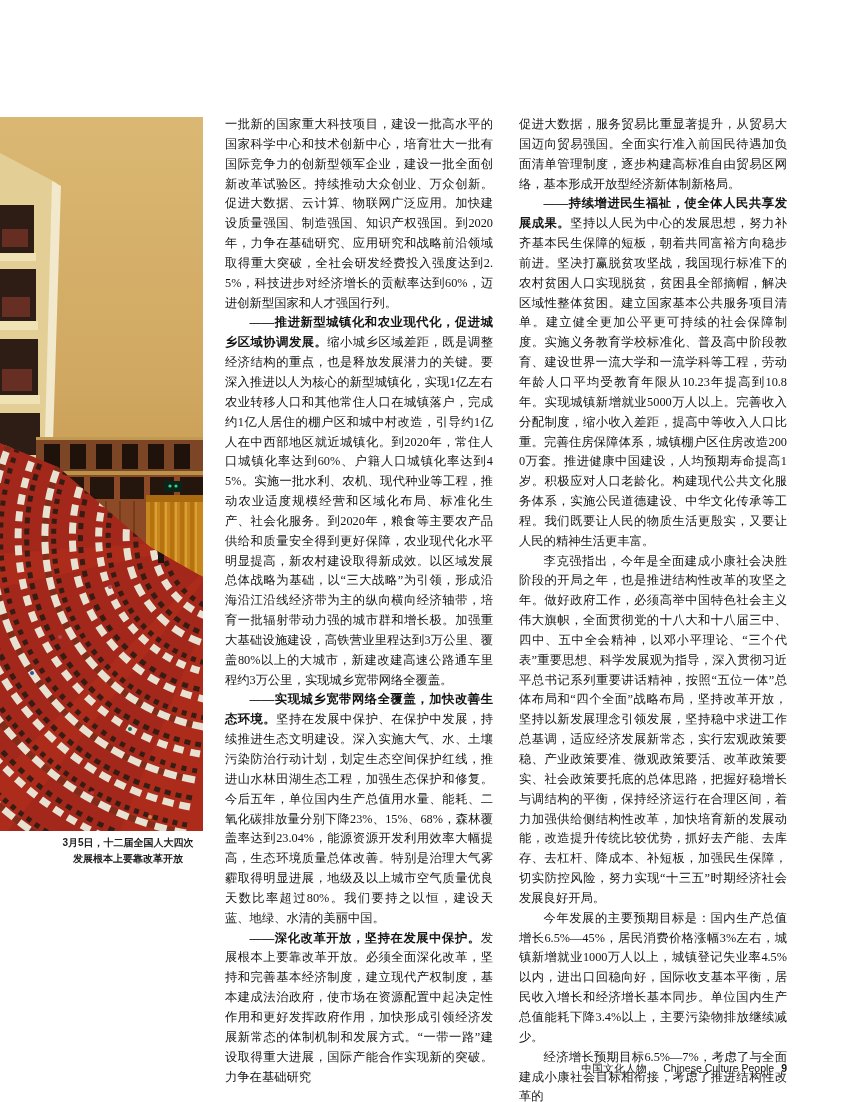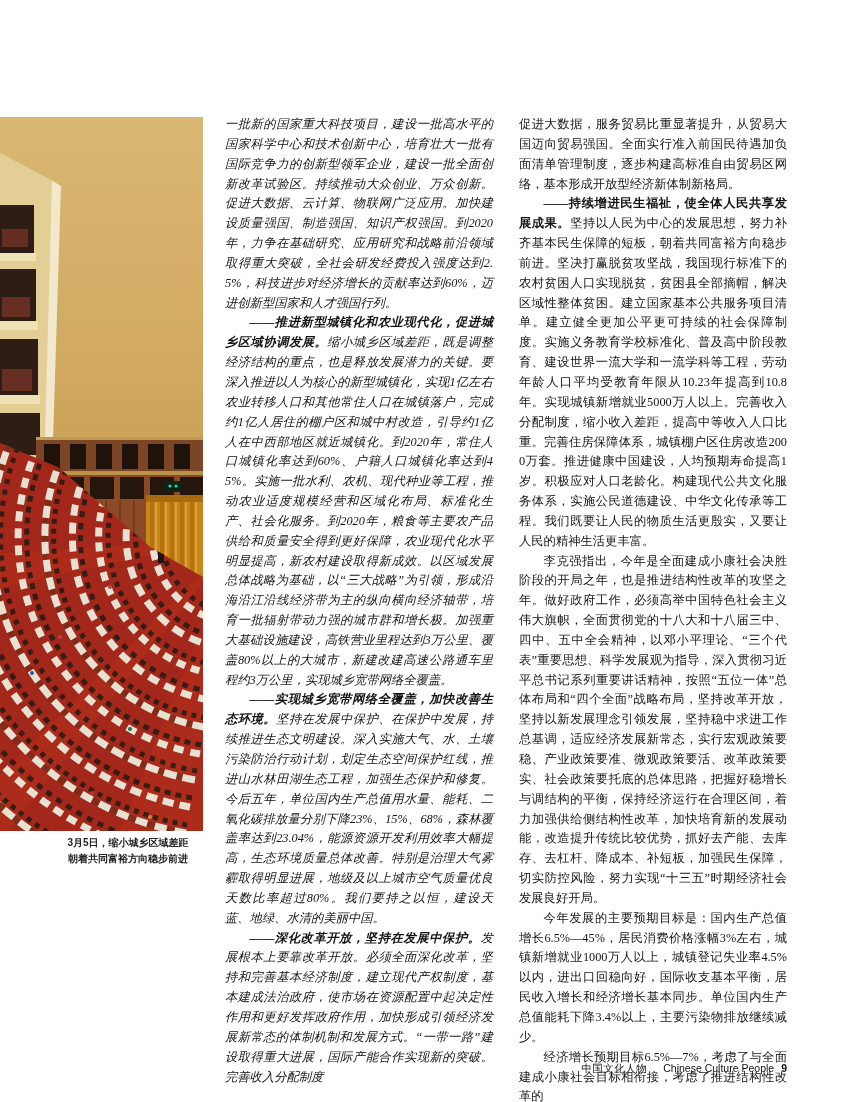--- a/index.html
+++ b/index.html
@@ -21,21 +21,21 @@
     font-size:10px;line-height:15.5px;font-weight:bold;color:#222;
   }
   .caption span{display:block;}
 
   
   .col{
     position:absolute;top:115px;width:268px;
     font-size:12.3px;line-height:19.85px;text-align:justify;
     color:#141414;word-break:break-all;
   }
-  #col1{left:225px;font-style:italic;}
+  #col1{left:225px;}
   #col2{left:519px;}
   .col p{margin:0;padding:0;text-align:justify;}
   .col p.indent{text-indent:2em;}
   .col b{font-weight:bold;}
 
   
   .footer{
     position:absolute;left:519px;top:1062px;width:268px;
     text-align:right;font-family:"Liberation Sans",sans-serif;
     font-size:10.5px;color:#111;white-space:nowrap;
@@ -188,29 +188,29 @@
 
         <g>
           <rect x="158" y="430" width="6" height="16" fill="#1c1410"></rect>
           <circle cx="161" cy="427" r="2.5" fill="#2a1a12"></circle>
         </g>
       </g>
     </svg>
   </div>
 
   <div class="caption">
-    <span>3月5日，缩小城乡区域差距</span>
-    <span>朝着共同富裕方向稳步前进</span>
+    <span>3月5日，十二届全国人大四次</span>
+    <span>发展根本上要靠改革开放</span>
   </div>
 
   <div class="col" id="col1">
     <p><b></b><span>一批新的国家重大科技项目，建设一批高水平的国家科学中心和技术创新中心，培育壮大一批有国际竞争力的创新型领军企业，建设一批全面创新改革试验区。持续推动大众创业、万众创新。促进大数据、云计算、物联网广泛应用。加快建设质量强国、制造强国、知识产权强国。到2020年，力争在基础研究、应用研究和战略前沿领域取得重大突破，全社会研发经费投入强度达到2.5%，科技进步对经济增长的贡献率达到60%，迈进创新型国家和人才强国行列。</span></p>
     <p class="indent"><b>——推进新型城镇化和农业现代化，促进城乡区域协调发展。</b><span>缩小城乡区域差距，既是调整经济结构的重点，也是释放发展潜力的关键。要深入推进以人为核心的新型城镇化，实现1亿左右农业转移人口和其他常住人口在城镇落户，完成约1亿人居住的棚户区和城中村改造，引导约1亿人在中西部地区就近城镇化。到2020年，常住人口城镇化率达到60%、户籍人口城镇化率达到45%。实施一批水利、农机、现代种业等工程，推动农业适度规模经营和区域化布局、标准化生产、社会化服务。到2020年，粮食等主要农产品供给和质量安全得到更好保障，农业现代化水平明显提高，新农村建设取得新成效。以区域发展总体战略为基础，以“三大战略”为引领，形成沿海沿江沿线经济带为主的纵向横向经济轴带，培育一批辐射带动力强的城市群和增长极。加强重大基础设施建设，高铁营业里程达到3万公里、覆盖80%以上的大城市，新建改建高速公路通车里程约3万公里，实现城乡宽带网络全覆盖。</span></p>
     <p class="indent"><b>——实现城乡宽带网络全覆盖，加快改善生态环境。</b><span>坚持在发展中保护、在保护中发展，持续推进生态文明建设。深入实施大气、水、土壤污染防治行动计划，划定生态空间保护红线，推进山水林田湖生态工程，加强生态保护和修复。今后五年，单位国内生产总值用水量、能耗、二氧化碳排放量分别下降23%、15%、68%，森林覆盖率达到23.04%，能源资源开发利用效率大幅提高，生态环境质量总体改善。特别是治理大气雾霾取得明显进展，地级及以上城市空气质量优良天数比率超过80%。我们要持之以恒，建设天蓝、地绿、水清的美丽中国。</span></p>
-    <p class="indent"><b>——深化改革开放，坚持在发展中保护。</b><span>发展根本上要靠改革开放。必须全面深化改革，坚持和完善基本经济制度，建立现代产权制度，基本建成法治政府，使市场在资源配置中起决定性作用和更好发挥政府作用，加快形成引领经济发展新常态的体制机制和发展方式。“一带一路”建设取得重大进展，国际产能合作实现新的突破。完善收入分配制度</span></p>
+    <p class="indent"><b>——深化改革开放，坚持在发展中保护。</b><span>发展根本上要靠改革开放。必须全面深化改革，坚持和完善基本经济制度，建立现代产权制度，基本建成法治政府，使市场在资源配置中起决定性作用和更好发挥政府作用，加快形成引领经济发展新常态的体制机制和发展方式。“一带一路”建设取得重大进展，国际产能合作实现新的突破。力争在基础研究</span></p>
   </div>
 
   <div class="col" id="col2">
     <p><b></b><span>促进大数据，服务贸易比重显著提升，从贸易大国迈向贸易强国。全面实行准入前国民待遇加负面清单管理制度，逐步构建高标准自由贸易区网络，基本形成开放型经济新体制新格局。</span></p>
     <p class="indent"><b>——持续增进民生福祉，使全体人民共享发展成果。</b><span>坚持以人民为中心的发展思想，努力补齐基本民生保障的短板，朝着共同富裕方向稳步前进。坚决打赢脱贫攻坚战，我国现行标准下的农村贫困人口实现脱贫，贫困县全部摘帽，解决区域性整体贫困。建立国家基本公共服务项目清单。建立健全更加公平更可持续的社会保障制度。实施义务教育学校标准化、普及高中阶段教育、建设世界一流大学和一流学科等工程，劳动年龄人口平均受教育年限从10.23年提高到10.8年。实现城镇新增就业5000万人以上。完善收入分配制度，缩小收入差距，提高中等收入人口比重。完善住房保障体系，城镇棚户区住房改造2000万套。推进健康中国建设，人均预期寿命提高1岁。积极应对人口老龄化。构建现代公共文化服务体系，实施公民道德建设、中华文化传承等工程。我们既要让人民的物质生活更殷实，又要让人民的精神生活更丰富。</span></p>
     <p class="indent"><b></b><span>李克强指出，今年是全面建成小康社会决胜阶段的开局之年，也是推进结构性改革的攻坚之年。做好政府工作，必须高举中国特色社会主义伟大旗帜，全面贯彻党的十八大和十八届三中、四中、五中全会精神，以邓小平理论、“三个代表”重要思想、科学发展观为指导，深入贯彻习近平总书记系列重要讲话精神，按照“五位一体”总体布局和“四个全面”战略布局，坚持改革开放，坚持以新发展理念引领发展，坚持稳中求进工作总基调，适应经济发展新常态，实行宏观政策要稳、产业政策要准、微观政策要活、改革政策要实、社会政策要托底的总体思路，把握好稳增长与调结构的平衡，保持经济运行在合理区间，着力加强供给侧结构性改革，加快培育新的发展动能，改造提升传统比较优势，抓好去产能、去库存、去杠杆、降成本、补短板，加强民生保障，切实防控风险，努力实现“十三五”时期经济社会发展良好开局。</span></p>
     <p class="indent"><b></b><span>今年发展的主要预期目标是：国内生产总值增长6.5%—45%，居民消费价格涨幅3%左右，城镇新增就业1000万人以上，城镇登记失业率4.5%以内，进出口回稳向好，国际收支基本平衡，居民收入增长和经济增长基本同步。单位国内生产总值能耗下降3.4%以上，主要污染物排放继续减少。</span></p>
     <p class="indent"><b></b><span>经济增长预期目标6.5%—7%，考虑了与全面建成小康社会目标相衔接，考虑了推进结构性改革的</span></p>
   </div>
 

